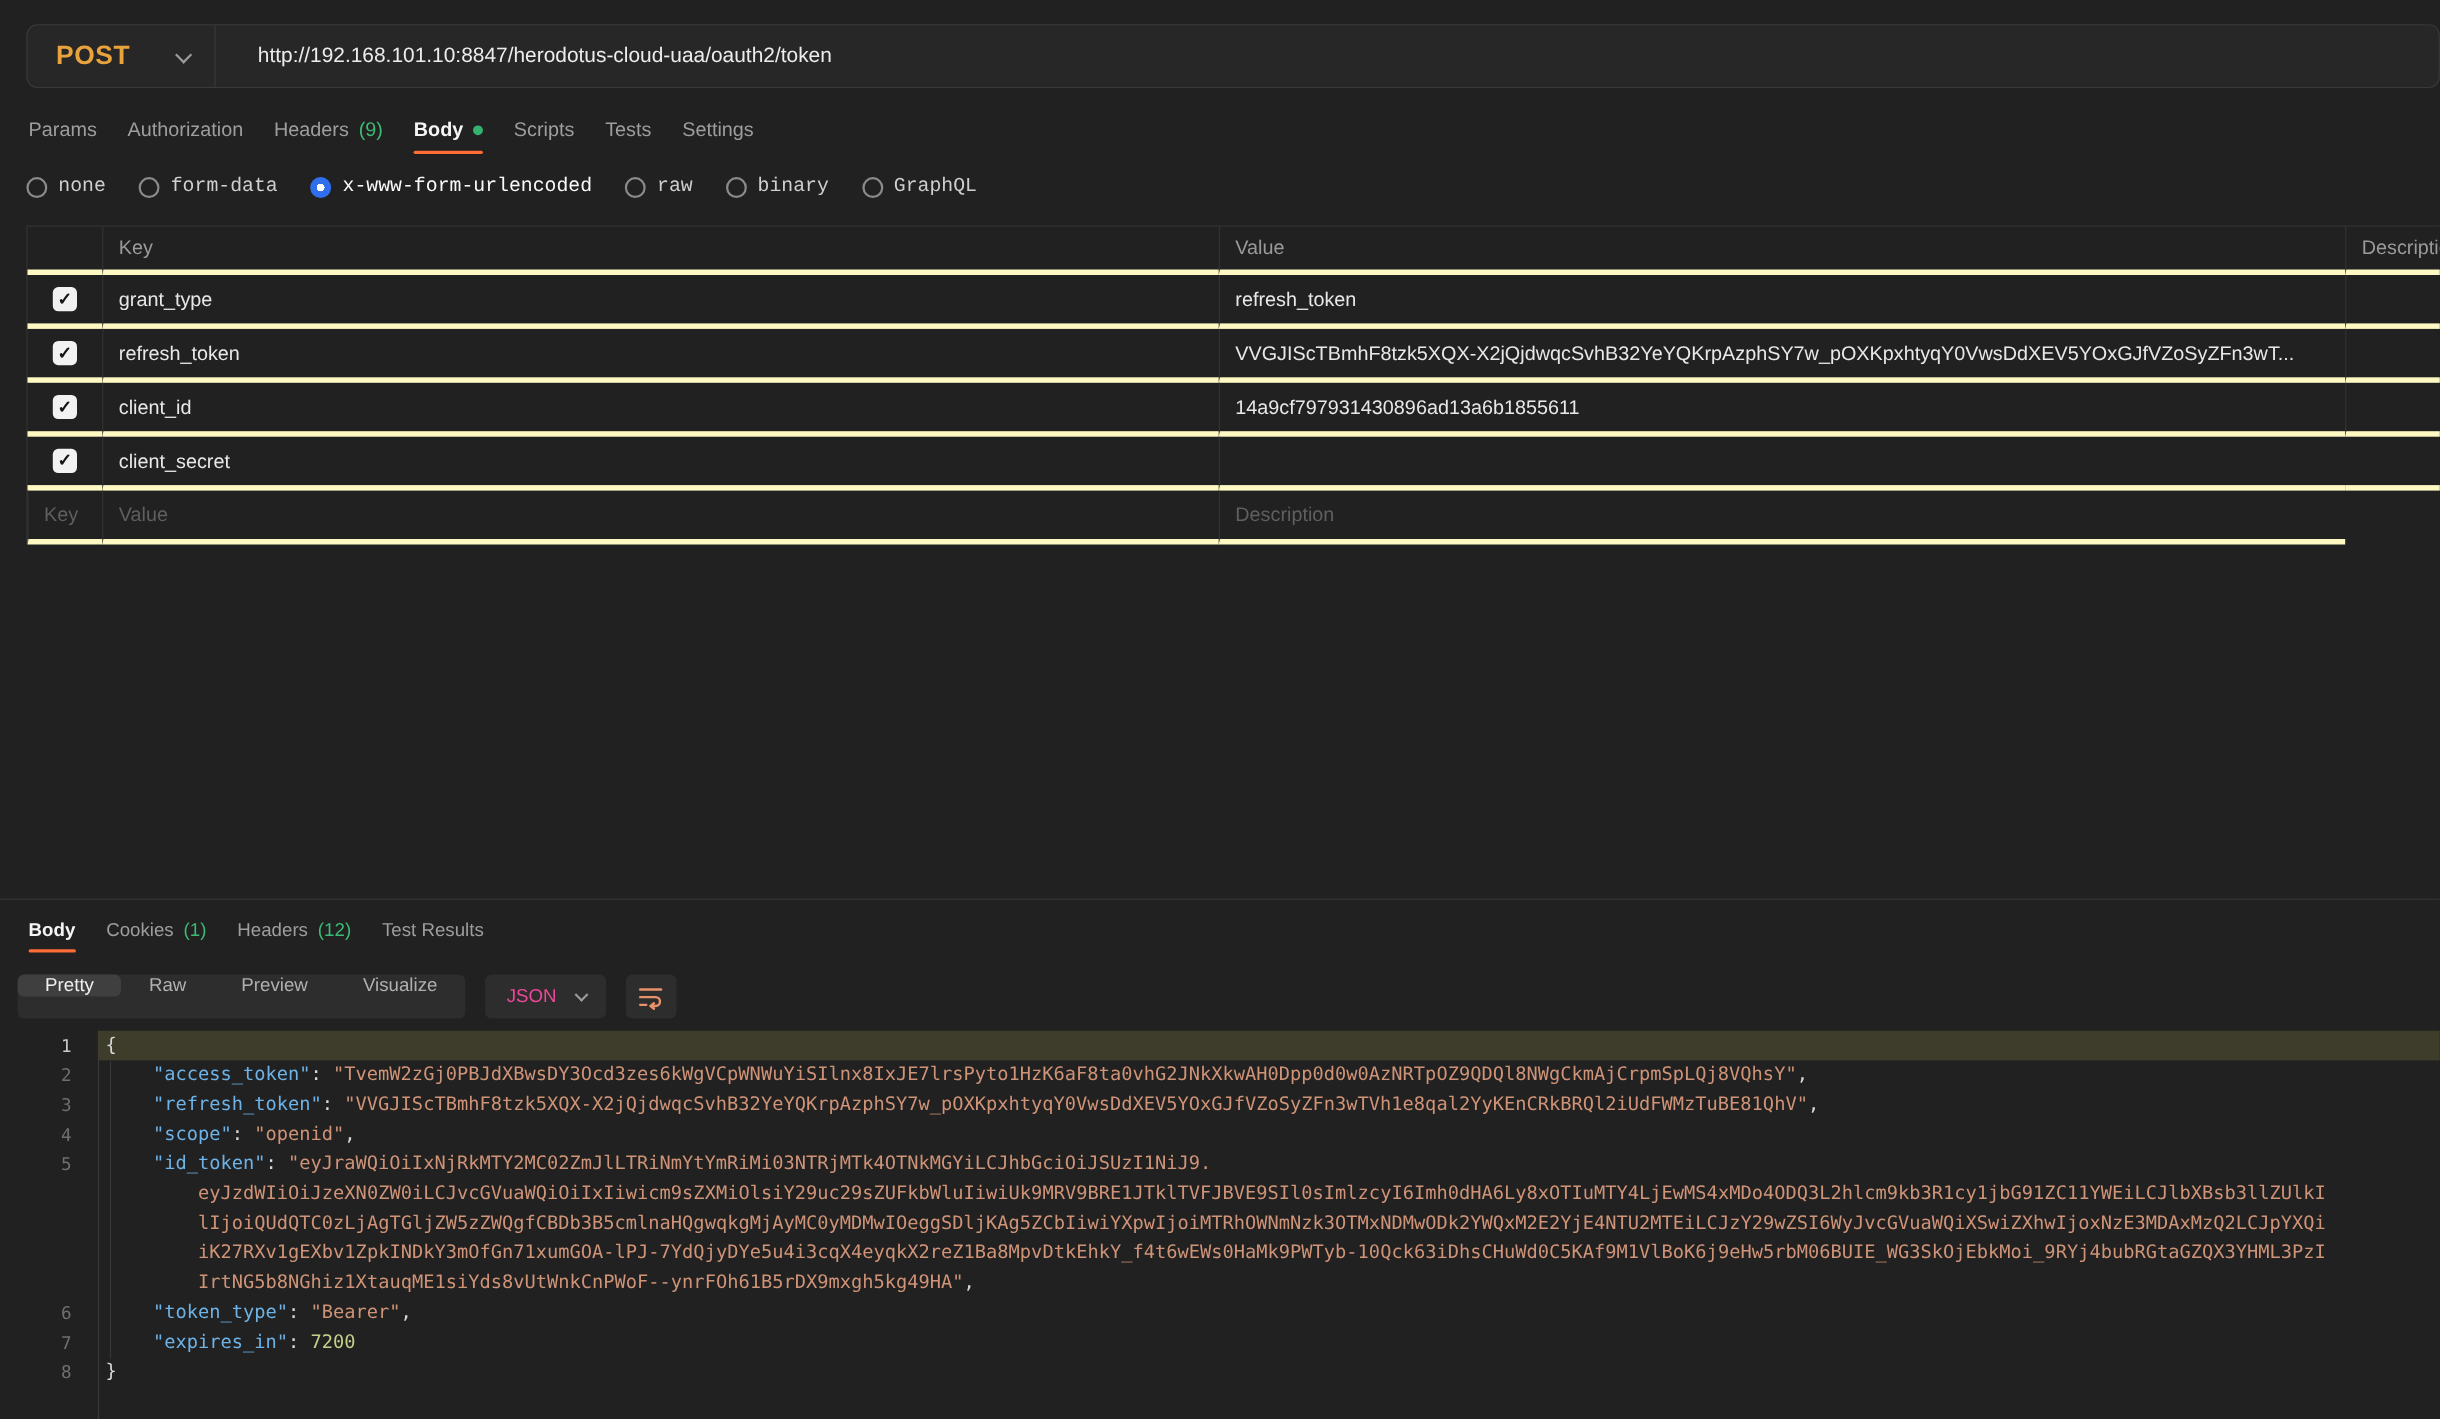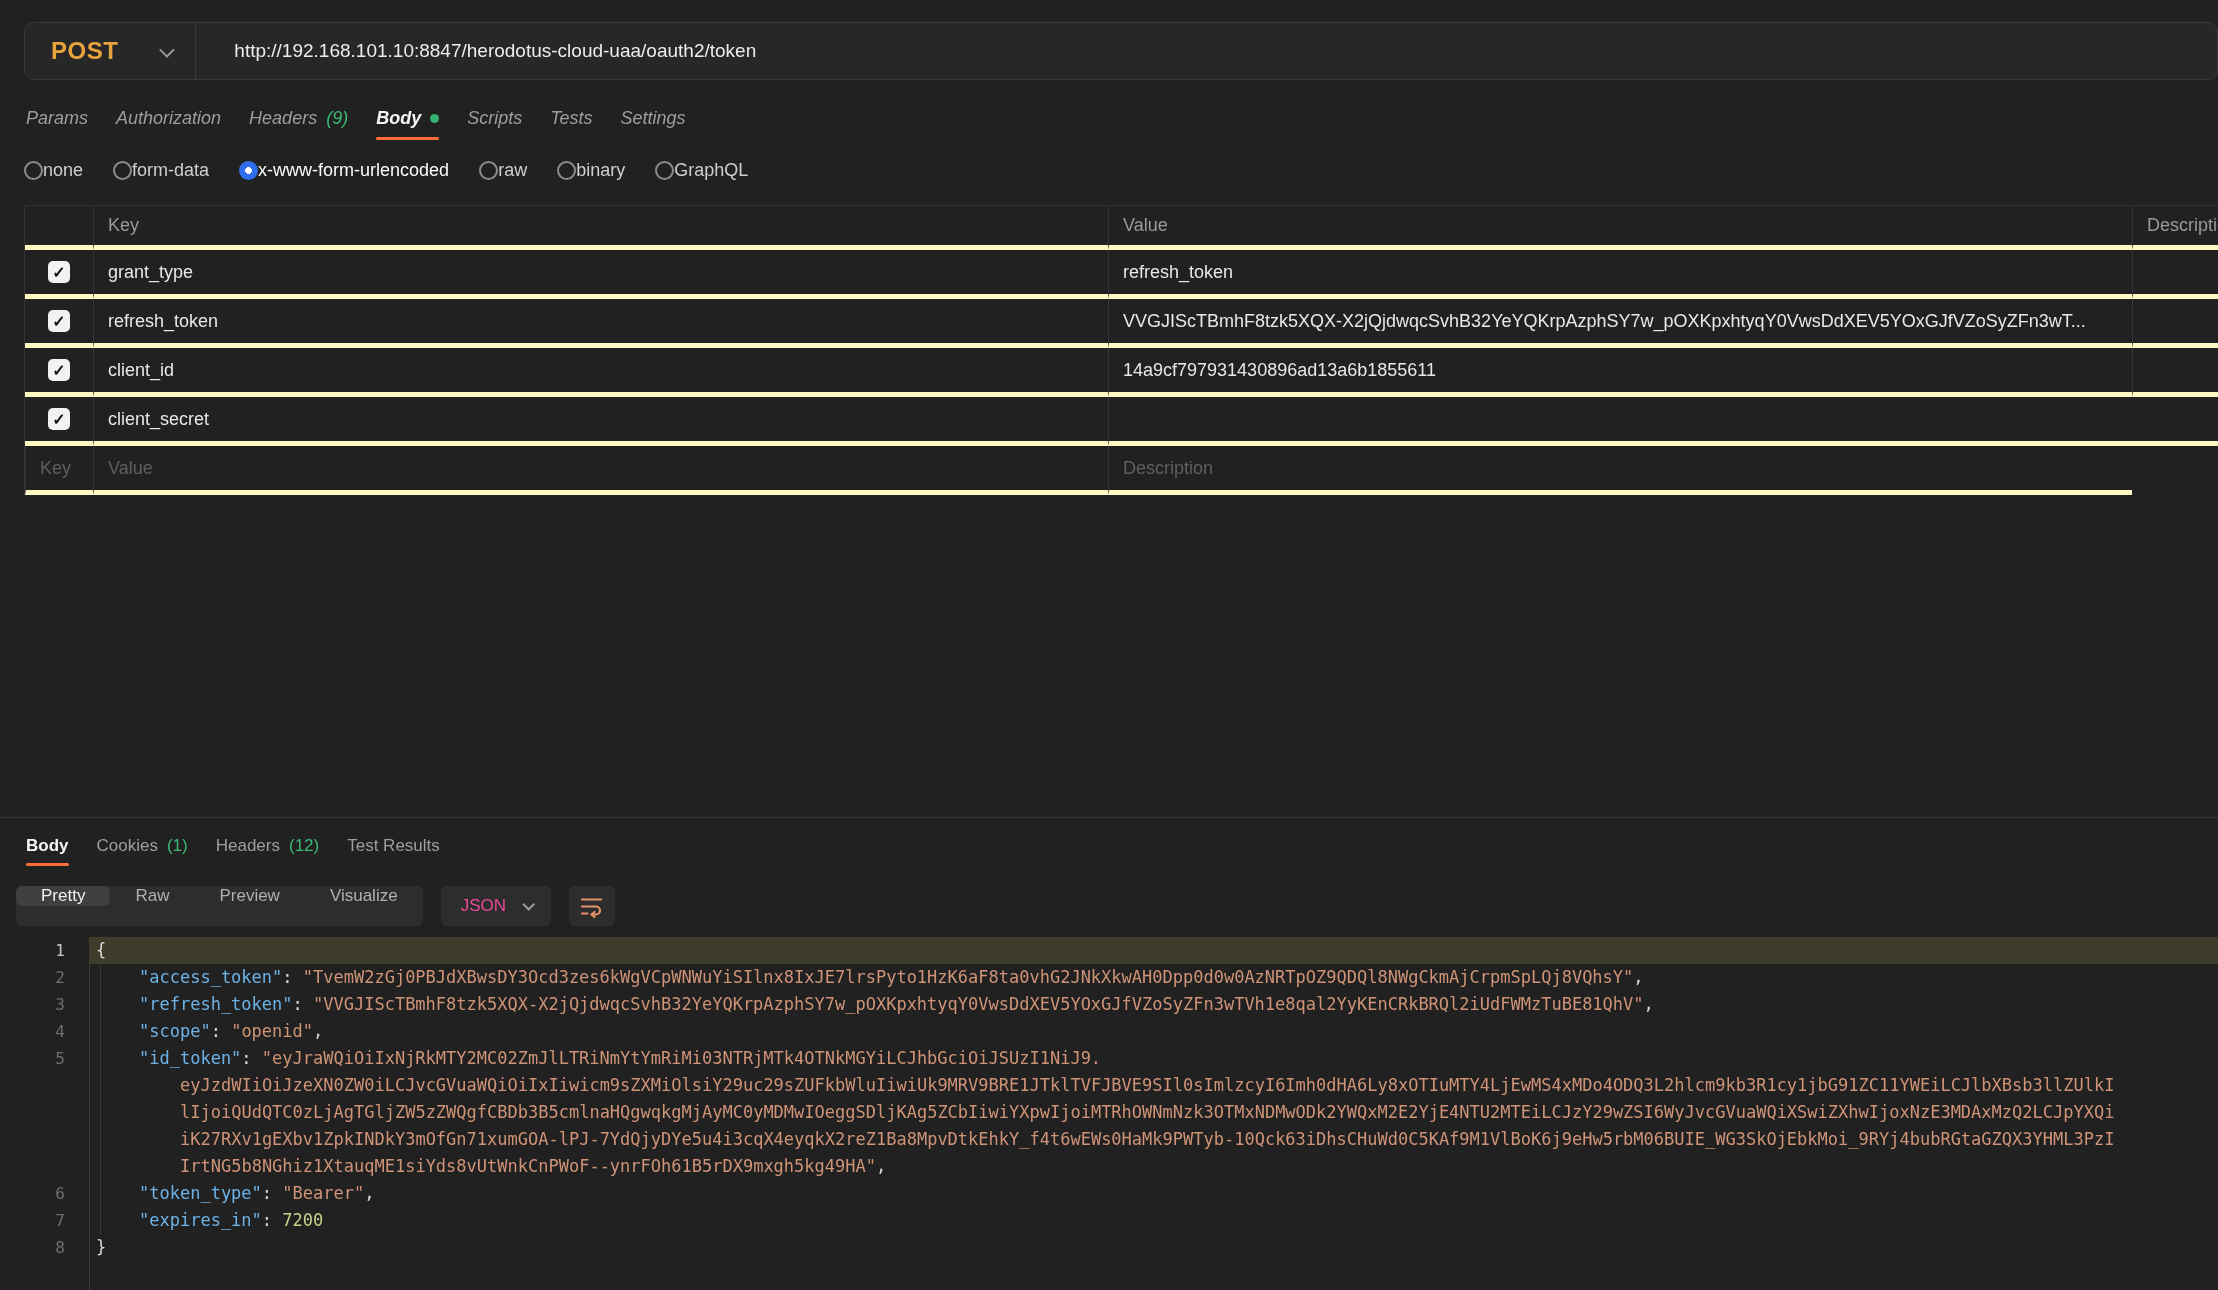--- a/index.html
+++ b/index.html
@@ -16,35 +16,35 @@
   .method-select{ display:flex; align-items:center; height:100%; cursor:pointer; }
   .method-label{ margin-left:26px; font-size:24px; font-weight:bold; letter-spacing:.5px; color:#e8a33d; }
   .chev{ width:11px; height:11px; border-right:2px solid #9a9a9a; border-bottom:2px solid #9a9a9a;
     transform:rotate(45deg) translateY(-2px); display:inline-block; }
   .method-select .chev{ margin-left:42px; }
   .bar-divider{ width:1px; align-self:stretch; background:#3a3a3a; margin-left:24px; }
   .url-text{ margin-left:38px; font-size:19px; color:#ececec; white-space:nowrap; }
 
   
   .tabs{ position:absolute; display:flex; align-items:center; }
-  .req-tabs{ left:16px; top:96px; height:44px; font-size:18px;font-style:italic; }
+  .req-tabs{ left:16px; top:96px; height:44px; font-size:18px; }
   .resp-tabs{ left:16px; top:826px; height:40px; font-size:17px; }
   .tab{ position:relative; height:100%; display:flex; align-items:center; gap:9px;
     padding:0 10px; margin-right:8px; color:#9e9e9e; cursor:pointer; white-space:nowrap; }
   .tab .count{ color:#3dba76; }
   .tab.active{ color:#f5f5f5; }
   .tab.active .tab-label{ font-weight:bold; }
   .tab.active::after{ content:""; position:absolute; left:10px; right:10px; bottom:0;
     height:3px; border-radius:2px; background:#ff6c37; }
   .green-dot{ width:9px; height:9px; border-radius:50%; background:#34b06f; }
 
   
   .modes{ position:absolute; left:24px; top:152px; height:36px; display:flex;
     align-items:center; gap:30px; font-size:18px; color:#cfcfcf; }
-  .mode{ display:flex; align-items:center; cursor:pointer; }
+  .mode{ display:flex; align-items:center; gap:10px; cursor:pointer;font-family:Liberation Mono, monospace; }
   .radio{ width:19px; height:19px; border-radius:50%; border:2px solid #8b8b8b; flex:0 0 19px; }
   .mode.sel{ color:#fafafa; }
   .mode.sel .radio{ border:none; background:radial-gradient(circle,#ffffff 0 3.5px,#2f6fed 3.6px); }
 
   
   .tbl{ position:absolute; left:24px; top:205px; right:0; font-size:18px;
     display:grid; grid-template-columns:68px 1015px 1024px minmax(0,1fr);
     grid-template-rows:44px 49px 49px 49px 49px 49px;
     border-top:1px solid #343434; border-left:1px solid #343434; }
   .cell{ border-bottom:5px solid #fef9c3; display:flex; align-items:center;

